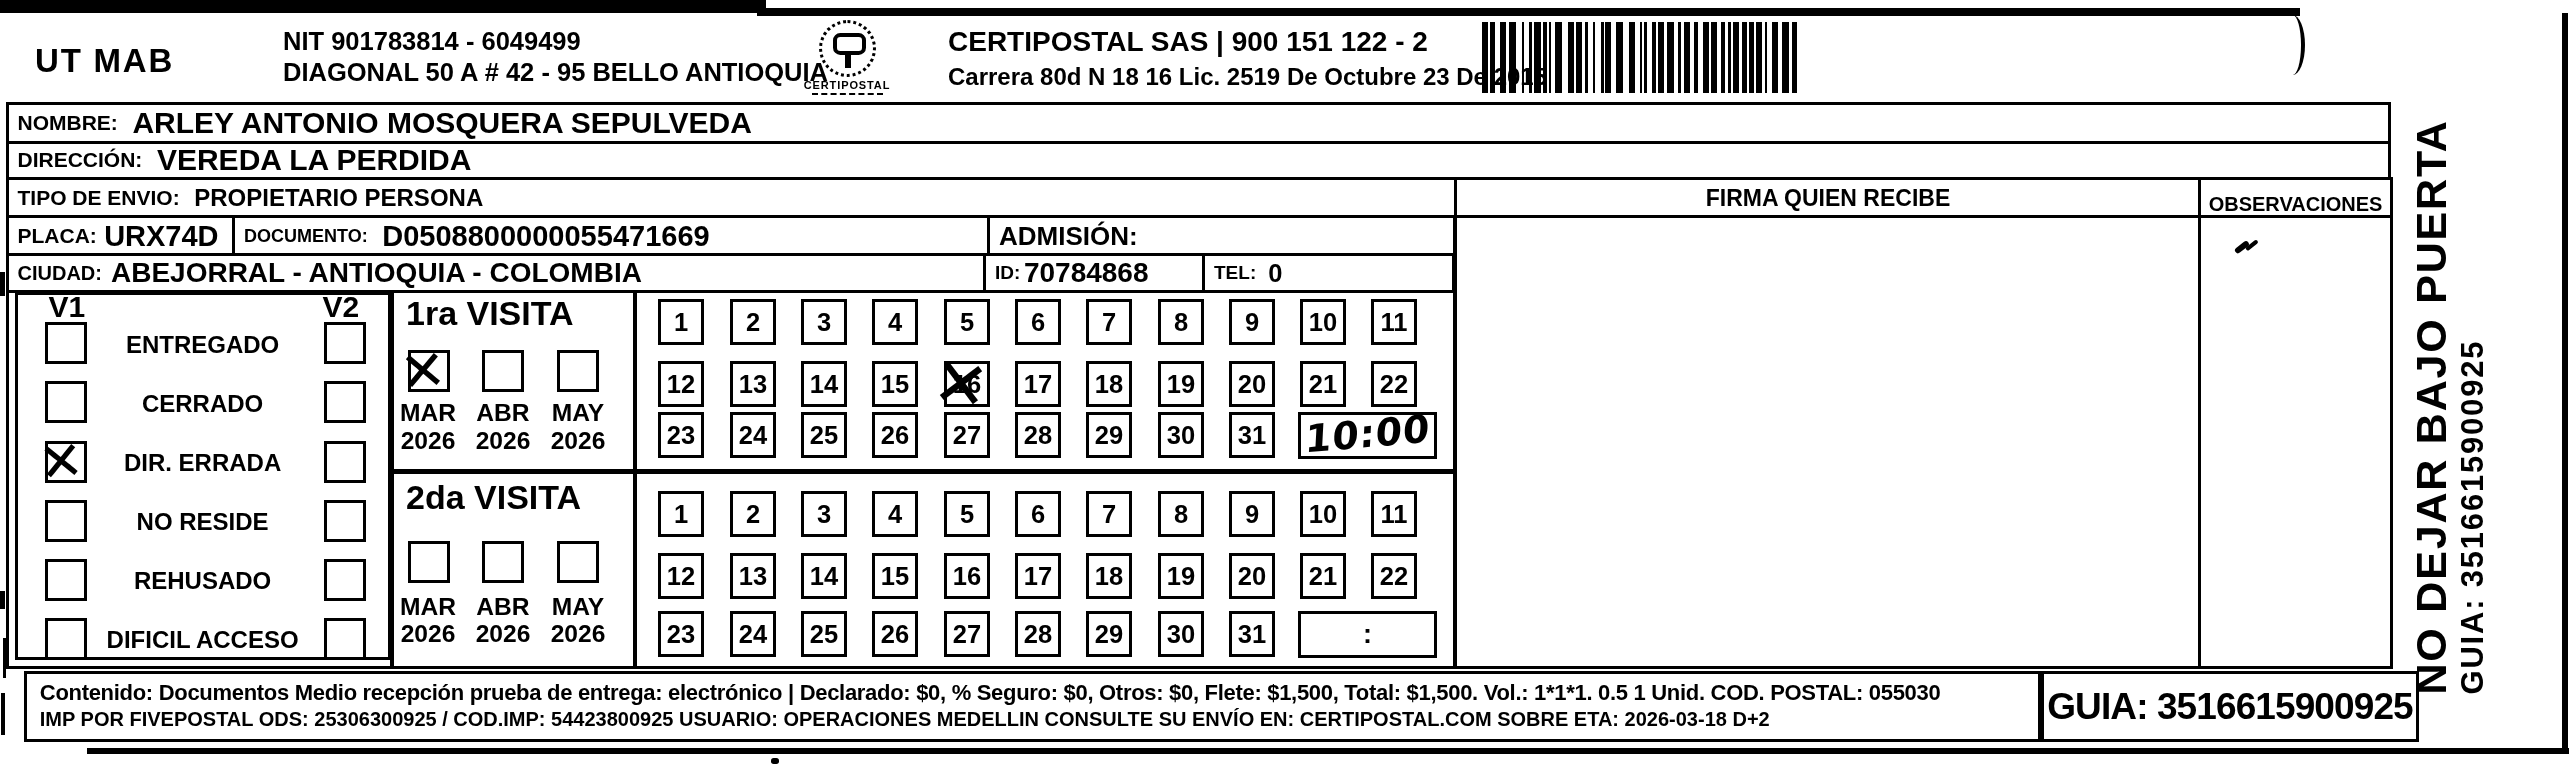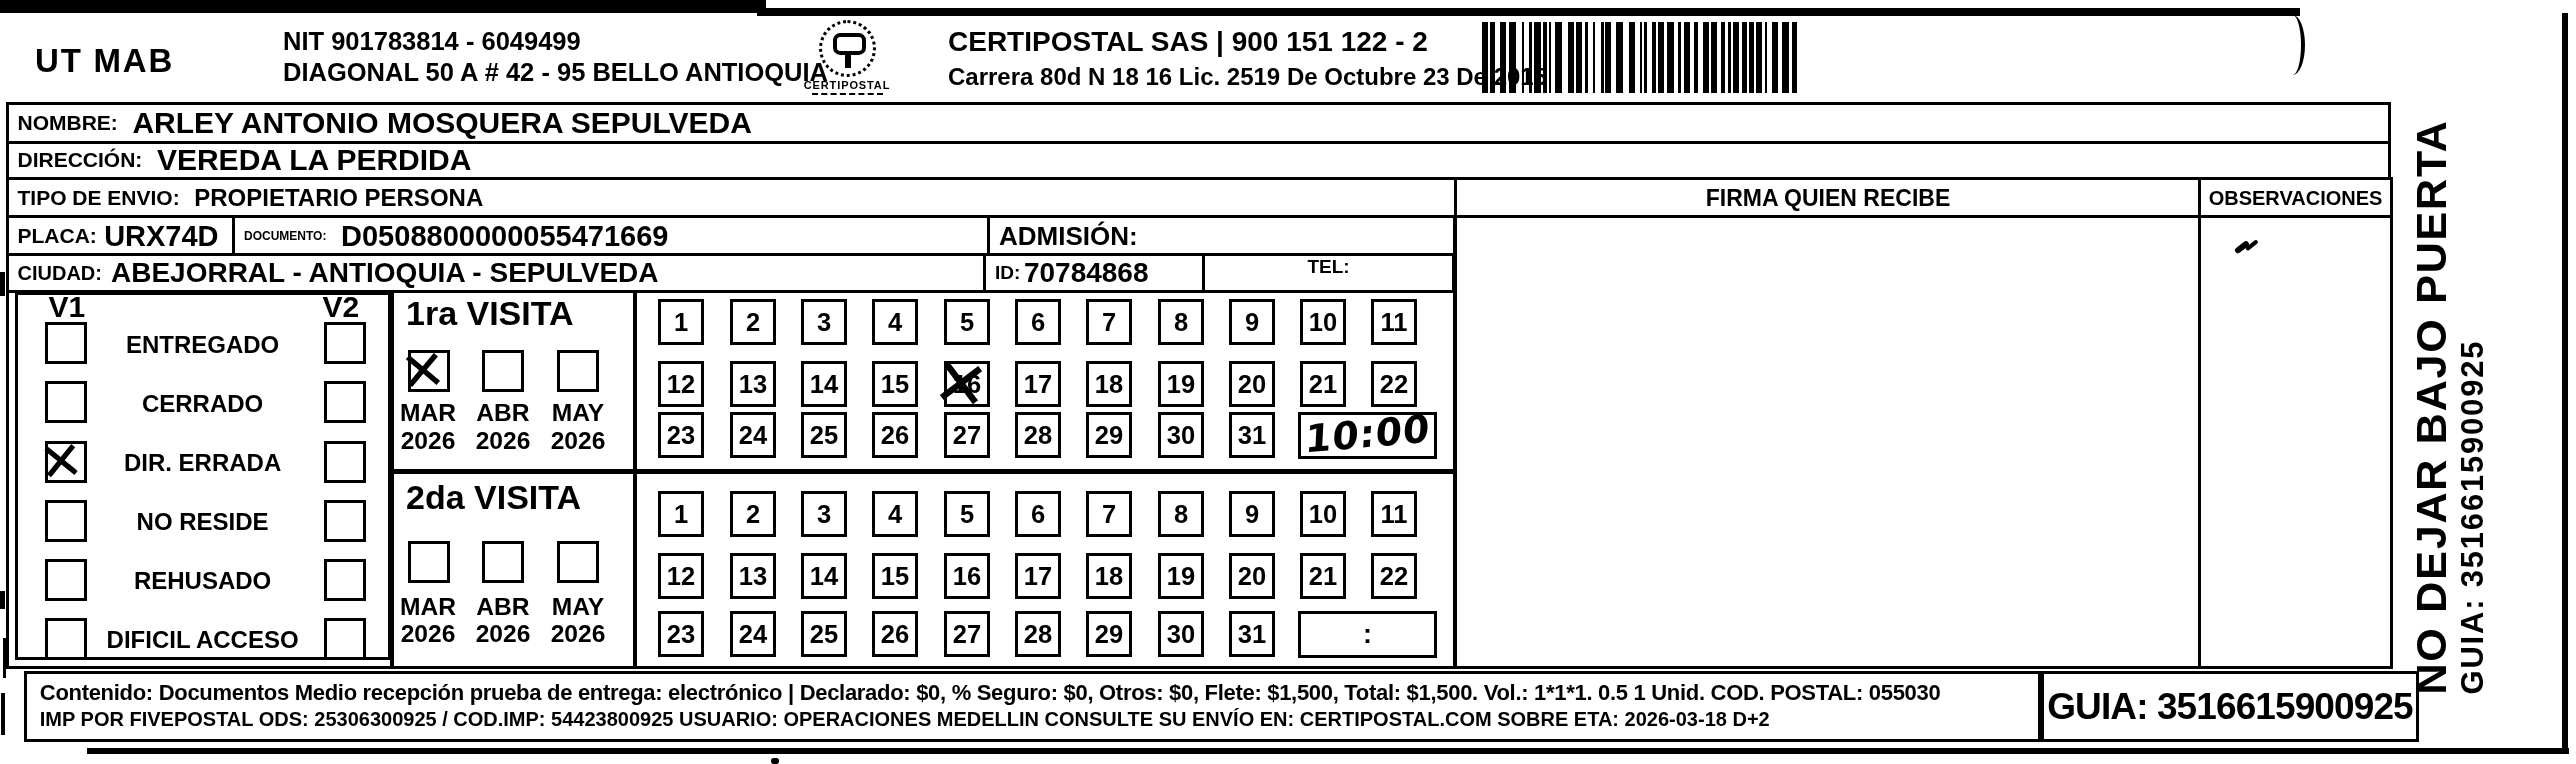--- a/index.html
+++ b/index.html
@@ -112,49 +112,49 @@
     <span class="val" style="font-size:30px;">ARLEY ANTONIO MOSQUERA SEPULVEDA</span>
   </div>
 
   <div class="cell" style="left:5.5px;top:177px;width:1452px;height:42px;">
     <span class="lbl" style="font-size:21px;">TIPO DE ENVIO:</span>
     <span class="val" style="font-size:24px;">PROPIETARIO PERSONA</span>
   </div>
   <div class="cell center" style="left:1454px;top:177px;width:748px;height:42px;">
     <span class="lbl" style="font-size:23px;">FIRMA QUIEN RECIBE</span>
   </div>
-  <div class="cell center" style="left:2198px;top:177px;width:195px;height:42px;">
+  <div class="cell center" style="left:2198px;top:177px;width:195px;height:42px;align-items:flex-end;">
     <span class="lbl" style="font-size:20px;">OBSERVACIONES</span>
   </div>
 
   <div class="cell" style="left:5.5px;top:215px;width:230px;height:42px;gap:7.3px;">
     <span class="lbl" style="font-size:21px;">PLACA:</span>
     <span class="val" style="font-size:29px;">URX74D</span>
   </div>
   <div class="cell" style="left:232px;top:215px;width:759px;height:42px;">
-    <span class="lbl" style="font-size:12px;">DOCUMENTO:</span>
+    <span class="lbl" style="font-size:18px;">DOCUMENTO:</span>
     <span class="val" style="font-size:29px;">D0508800000055471669</span>
   </div>
   <div class="cell" style="left:987px;top:215px;width:469px;height:42px;">
     <span class="lbl" style="font-size:26px;text-align:right;">ADMISIÓN:</span>
   </div>
 
   <div class="cell" style="left:1454px;top:215px;width:748px;height:454px;"></div>
   <div class="cell" style="left:2198px;top:215px;width:195px;height:454px;"></div>
   <div class="abs" style="left:2234px;top:244px;width:16.4px;height:6.4px;background:#000;border-radius:3.6px;transform:rotate(-38deg);box-shadow:9px 4.6px 0 -0.9px #000;"></div>
 
   <div class="cell" style="left:5.5px;top:253px;width:981px;height:40px;gap:9px;">
     <span class="lbl" style="font-size:20px;">CIUDAD:</span>
-    <span class="val" style="font-size:28px;">ABEJORRAL - ANTIOQUIA - SEPULVEDA</span>
+    <span class="val" style="font-size:28px;">ABEJORRAL - ANTIOQUIA - COLOMBIA</span>
   </div>
   <div class="cell" style="left:983px;top:253px;width:222px;height:40px;gap:3.6px;">
     <span class="lbl" style="font-size:19px;">ID:</span>
     <span class="val" style="font-size:28px;">70784868</span>
   </div>
-  <div class="cell" style="left:1202px;top:253px;width:253px;height:40px;gap:12px;flex-direction:column;">
+  <div class="cell" style="left:1202px;top:253px;width:253px;height:40px;gap:12px;">
     <span class="lbl" style="font-size:19px;">TEL:</span>
     <span class="val" style="font-size:25.5px;">0</span>
   </div>
 
   <div class="cell" style="left:5.5px;top:290px;width:1450px;height:379px;"></div>
   <div class="bar" style="left:390px;top:290px;width:3.6px;height:379px;"></div>
   <div class="bar" style="left:633px;top:290px;width:3.6px;height:379px;"></div>
   <div class="bar" style="left:390px;top:469px;width:1065px;height:4.6px;"></div>
 
   <div class="cell" style="left:14.6px;top:292px;width:376px;height:368px;padding:0;">

